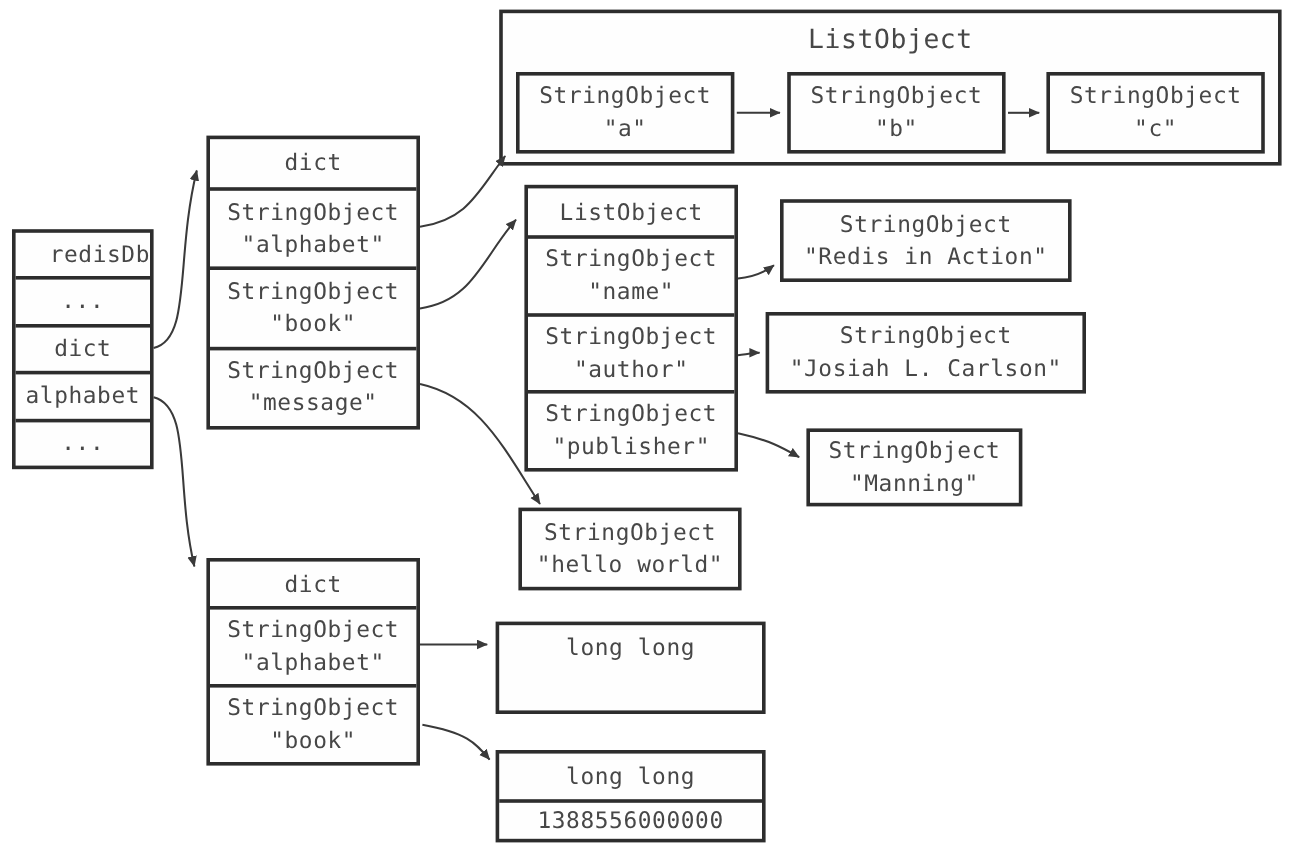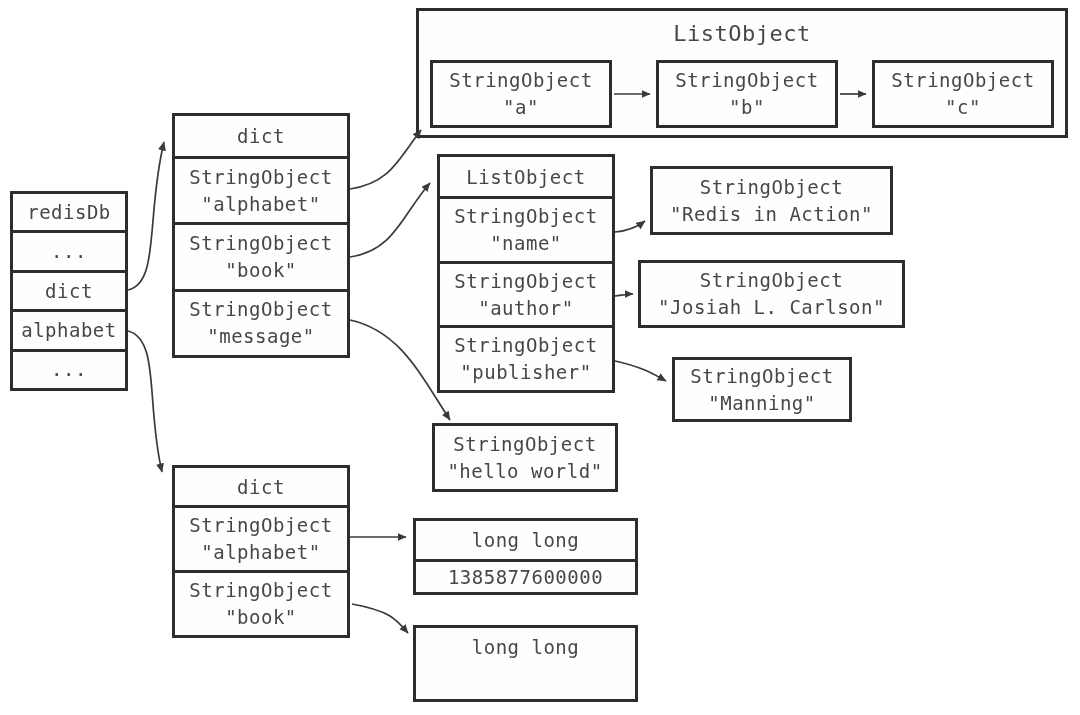--- a/index.html
+++ b/index.html
@@ -15,21 +15,21 @@
   }
   .hdr {
     display:flex; align-items:center; justify-content:center;
     font-size:19px; letter-spacing:0.5px; flex:0 0 auto;
   }
   .row {
     border-top:3px solid #2d2d2d; flex:1 1 auto;
     display:flex; flex-direction:column; align-items:center; justify-content:center;
     font-size:19px; letter-spacing:0.5px; line-height:27px; text-align:center;
   }
-  .row.noline { border-top:none; }
+  .row.noline { border-top:none;align-items:flex-end; }
   .listbox {
     position:absolute; box-sizing:border-box;
     border:3px solid #2d2d2d; background:#fefefe;
     display:flex; flex-direction:column; align-items:center; justify-content:center;
     font-size:19px; letter-spacing:0.5px; line-height:27px; text-align:center;
   }
   .list-title {
     position:absolute; left:0; right:0; top:10px; text-align:center;
     font-size:22px; letter-spacing:0.5px;
   }
@@ -142,27 +142,27 @@
     <div class="row">
       <span>StringObject</span>
       <span>"book"</span>
     </div>
   </div>
 
   <div class="node" style="left:413px; top:518px; width:225px; height:77px;">
     <div class="hdr" style="height:38px;">
       <span>long long</span>
     </div>
-    <div class="row" style="line-height:22px;">
-      <span>1385877600000</span>
-    </div>
   </div>
   <div class="node" style="left:413px; top:625px; width:225px; height:77px;">
     <div class="hdr" style="height:38px;">
       <span>long long</span>
+    </div>
+    <div class="row" style="line-height:22px;">
+      <span>1388556000000</span>
     </div>
   </div>
 
   <svg class="arrows" width="1080" height="715" viewBox="0 0 1080 715">
     <defs>
       <marker id="ah" markerWidth="11" markerHeight="9" refX="8.5" refY="4" orient="auto" markerUnits="userSpaceOnUse">
         <path d="M0,0 L9,4 L0,8 Z" style="fill:#3a3a3a; stroke:none;"></path>
       </marker>
     </defs>
     <path d="M 128 290 C 160 283, 146 215, 164 142" marker-end="url(#ah)"></path>

